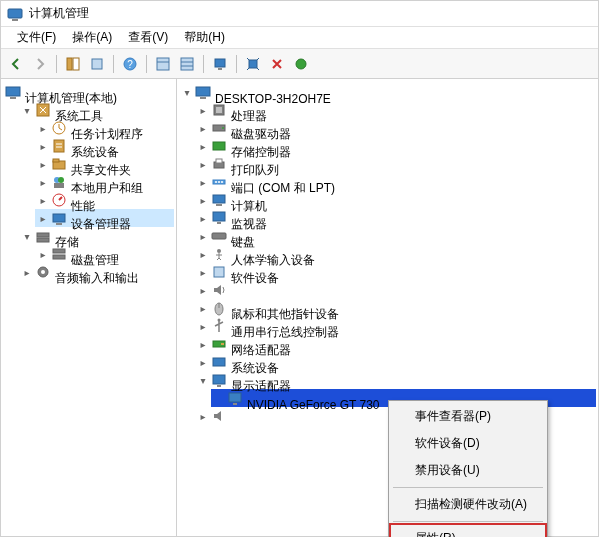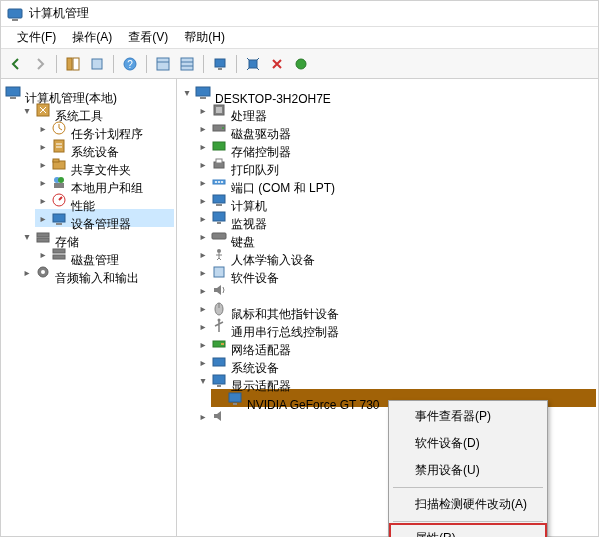--- a/index.html
+++ b/index.html
@@ -80,21 +80,21 @@
   .tree ul { list-style: none; padding-left: 16px; margin: 0; }
   .node {
     display: flex;
     align-items: center;
     height: 18px;
     padding: 0 2px;
     cursor: default;
     white-space: nowrap;
   }
   .node.selected { background: #cce8ff; }
-  .node.devselected { background: #a16207; }
+  .node.devselected { background: #1d4ed8; }
   .expander {
     width: 12px; height: 12px;
     display: inline-flex; align-items: center; justify-content: center;
     margin-right: 2px;
     color: #666;
     font-size: 10px;
   }
   .nodeicon { width: 16px; height: 16px; margin-right: 4px; }
   .nodelabel { font-size: 12px; margin-top: 13px; }
   .contextmenu {

